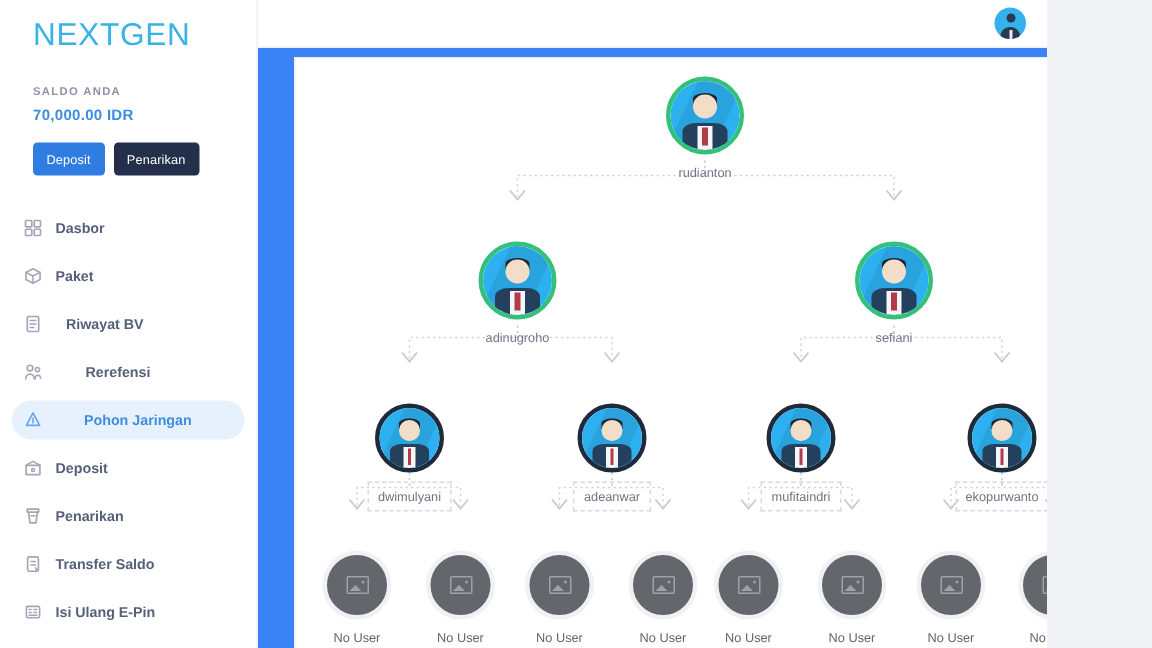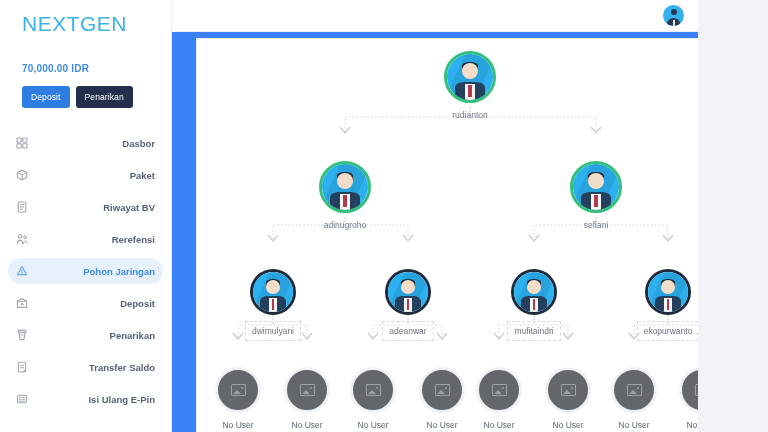--- a/index.html
+++ b/index.html
@@ -64,21 +64,21 @@
     margin: 0 8px 0 8px;
     padding: 0 8px;
     border-radius: 13px;
     color: #555f78;
     font-size: 9.5px;
     font-weight: 600;
     cursor: pointer;
     white-space: nowrap;
   }
   .nav-item + .nav-item { margin-top: 0; }
-  #nav .nav-item { margin-bottom: 0; justify-content: space-between; }
+  #nav .nav-item { margin-bottom: 0; }
   .nav-item.active { background: #e6f1fd; color: #3f8de2; }
   .nav-icon { width: 12px; height: 12px; flex: 0 0 12px; opacity: .55; }
   .nav-item.active .nav-icon { opacity: .75; }
   .nav-icon svg { display: block; width: 12px; height: 12px; }
 
   
   #main {
     flex: 1 1 auto;
     height: 432px;
     background: #3b82f6;
@@ -227,20 +227,21 @@
 </style>
 </head>
 <body>
 
 <div id="app">
 
   <aside id="sidebar">
     <div id="brand">NEXTGEN</div>
 
     <div id="saldo-block">
+      <div id="saldo-label">SALDO ANDA</div>
       <div id="saldo-amount">70,000.00 IDR</div>
     </div>
 
     <div id="wallet-buttons">
       <button class="wbtn primary">Deposit</button>
       <button class="wbtn dark">Penarikan</button>
     </div>
 
     <nav id="nav">
         <div class="nav-item" style="margin-top: 0px;">

